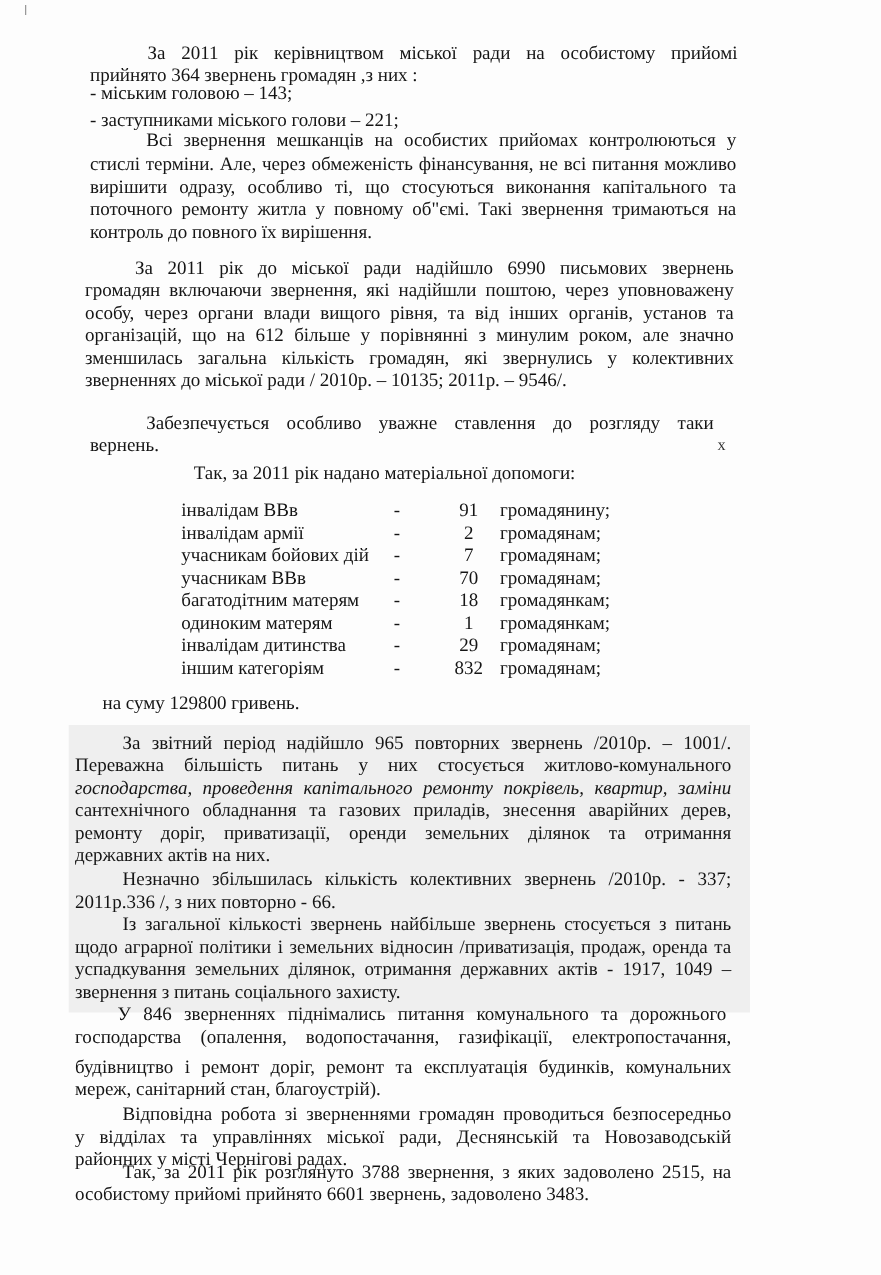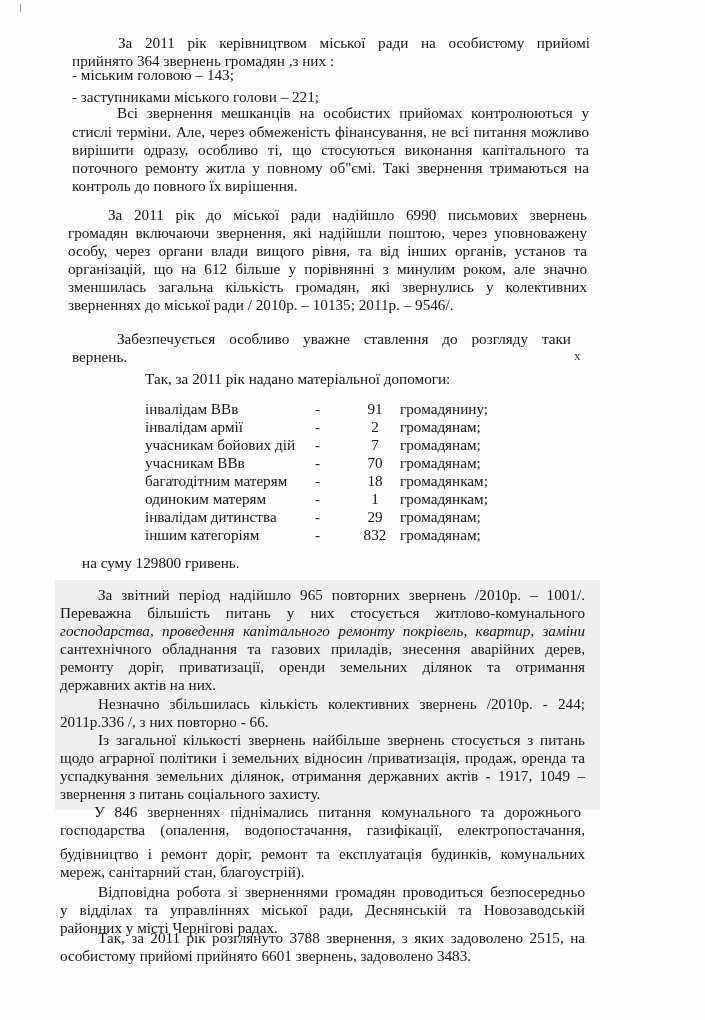--- a/index.html
+++ b/index.html
@@ -37,21 +37,21 @@
 <div class="line j" style="left:68px;top:224px;width:519px;">громадян включаючи звернення, які надійшли поштою, через уповноважену</div>
 <div class="line j" style="left:68px;top:242px;width:519px;">особу, через органи влади вищого рівня, та від  інших органів, установ та</div>
 <div class="line j" style="left:68px;top:260px;width:519px;">організацій,  що на  612  більше у порівнянні з минулим роком,  але значно</div>
 <div class="line j" style="left:68px;top:278px;width:519px;">зменшилась  загальна кількість громадян, які звернулись у колективних</div>
 <div class="line" style="left:68px;top:296px;">зверненнях до міської ради        / 2010р. – 10135; 2011р.  – 9546/.</div>
 
 <div class="line j" style="left:117px;top:330px;width:454px;">Забезпечується особливо уважне ставлення до розгляду таки</div>
 <div class="line" style="left:72px;top:348px;">вернень.</div>
 <div class="mark" style="left:574px;top:348px;">x</div>
 
-<div class="line" style="left:145px;top:370px;text-align:center;">Так,  за  2011 рік надано матеріальної допомоги:</div>
+<div class="line" style="left:155px;top:370px;text-align:center;">Так,  за  2011 рік надано матеріальної допомоги:</div>
 
 <div class="row" style="top:400px;">
   <span class="cat">інвалідам ВВв</span>
   <span class="dash">-</span>
   <span class="num">91</span>
   <span class="unit">громадянину;</span>
 </div>
 <div class="row" style="top:418px;">
   <span class="cat">інвалідам  армії</span>
   <span class="dash">-</span>
@@ -97,21 +97,21 @@
 
 <div class="line" style="left:82px;top:554px;">на суму 129800 гривень.</div>
 
 <div class="line j" style="left:98px;top:586px;width:487px;">За звітний період надійшло 965 повторних звернень /2010р. – 1001/.</div>
 <div class="line j" style="left:60px;top:604px;width:525px;">Переважна більшість питань  у них  стосується   житлово-комунального</div>
 <div class="line j" style="left:60px;top:622px;width:525px;font-style:italic;">господарства, проведення капітального ремонту покрівель, квартир, заміни</div>
 <div class="line j" style="left:60px;top:640px;width:525px;">сантехнічного обладнання та газових  приладів, знесення аварійних дерев,</div>
 <div class="line j" style="left:60px;top:658px;width:525px;">ремонту доріг, приватизації, оренди земельних ділянок та отримання</div>
 <div class="line" style="left:60px;top:676px;">державних актів на них.</div>
 
-<div class="line j" style="left:98px;top:695px;width:487px;">Незначно збільшилась кількість колективних звернень /2010р. - 244;</div>
+<div class="line j" style="left:98px;top:695px;width:487px;">Незначно збільшилась кількість колективних звернень /2010р. - 337;</div>
 <div class="line" style="left:60px;top:713px;">2011р.336 /, з них повторно - 66.</div>
 
 <div class="line j" style="left:98px;top:731px;width:487px;">Із загальної кількості звернень найбільше звернень стосується з питань</div>
 <div class="line j" style="left:60px;top:749px;width:525px;">щодо аграрної політики і земельних відносин /приватизація, продаж, оренда та</div>
 <div class="line j" style="left:60px;top:767px;width:525px;">успадкування земельних ділянок, отримання державних актів  - 1917, 1049 –</div>
 <div class="line" style="left:60px;top:785px;">звернення з питань соціального захисту.</div>
 
 <div class="line j" style="left:94px;top:803px;width:487px;">У 846  зверненнях піднімались питання комунального та дорожнього</div>
 <div class="line j" style="left:60px;top:821px;width:525px;">господарства (опалення, водопостачання, газифікації, електропостачання,</div>
 <div class="line j" style="left:60px;top:845px;width:525px;">будівництво і ремонт доріг, ремонт  та експлуатація  будинків, комунальних</div>

